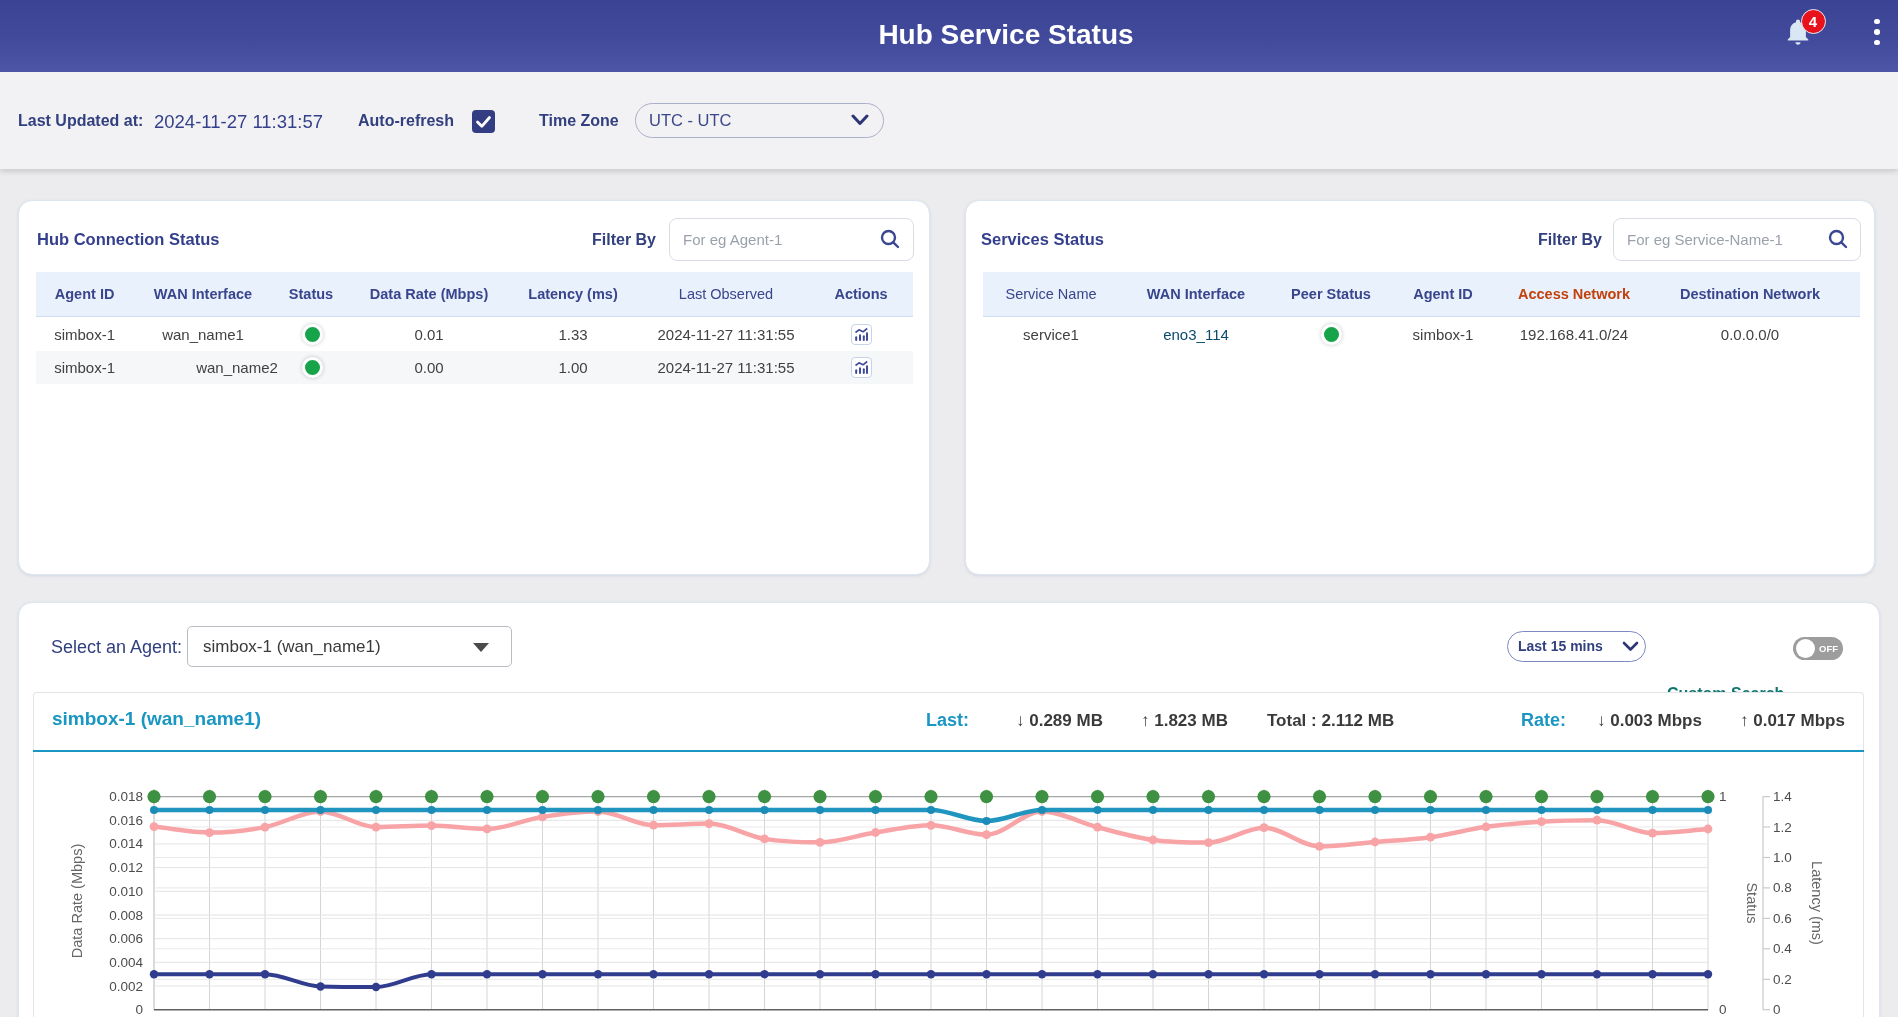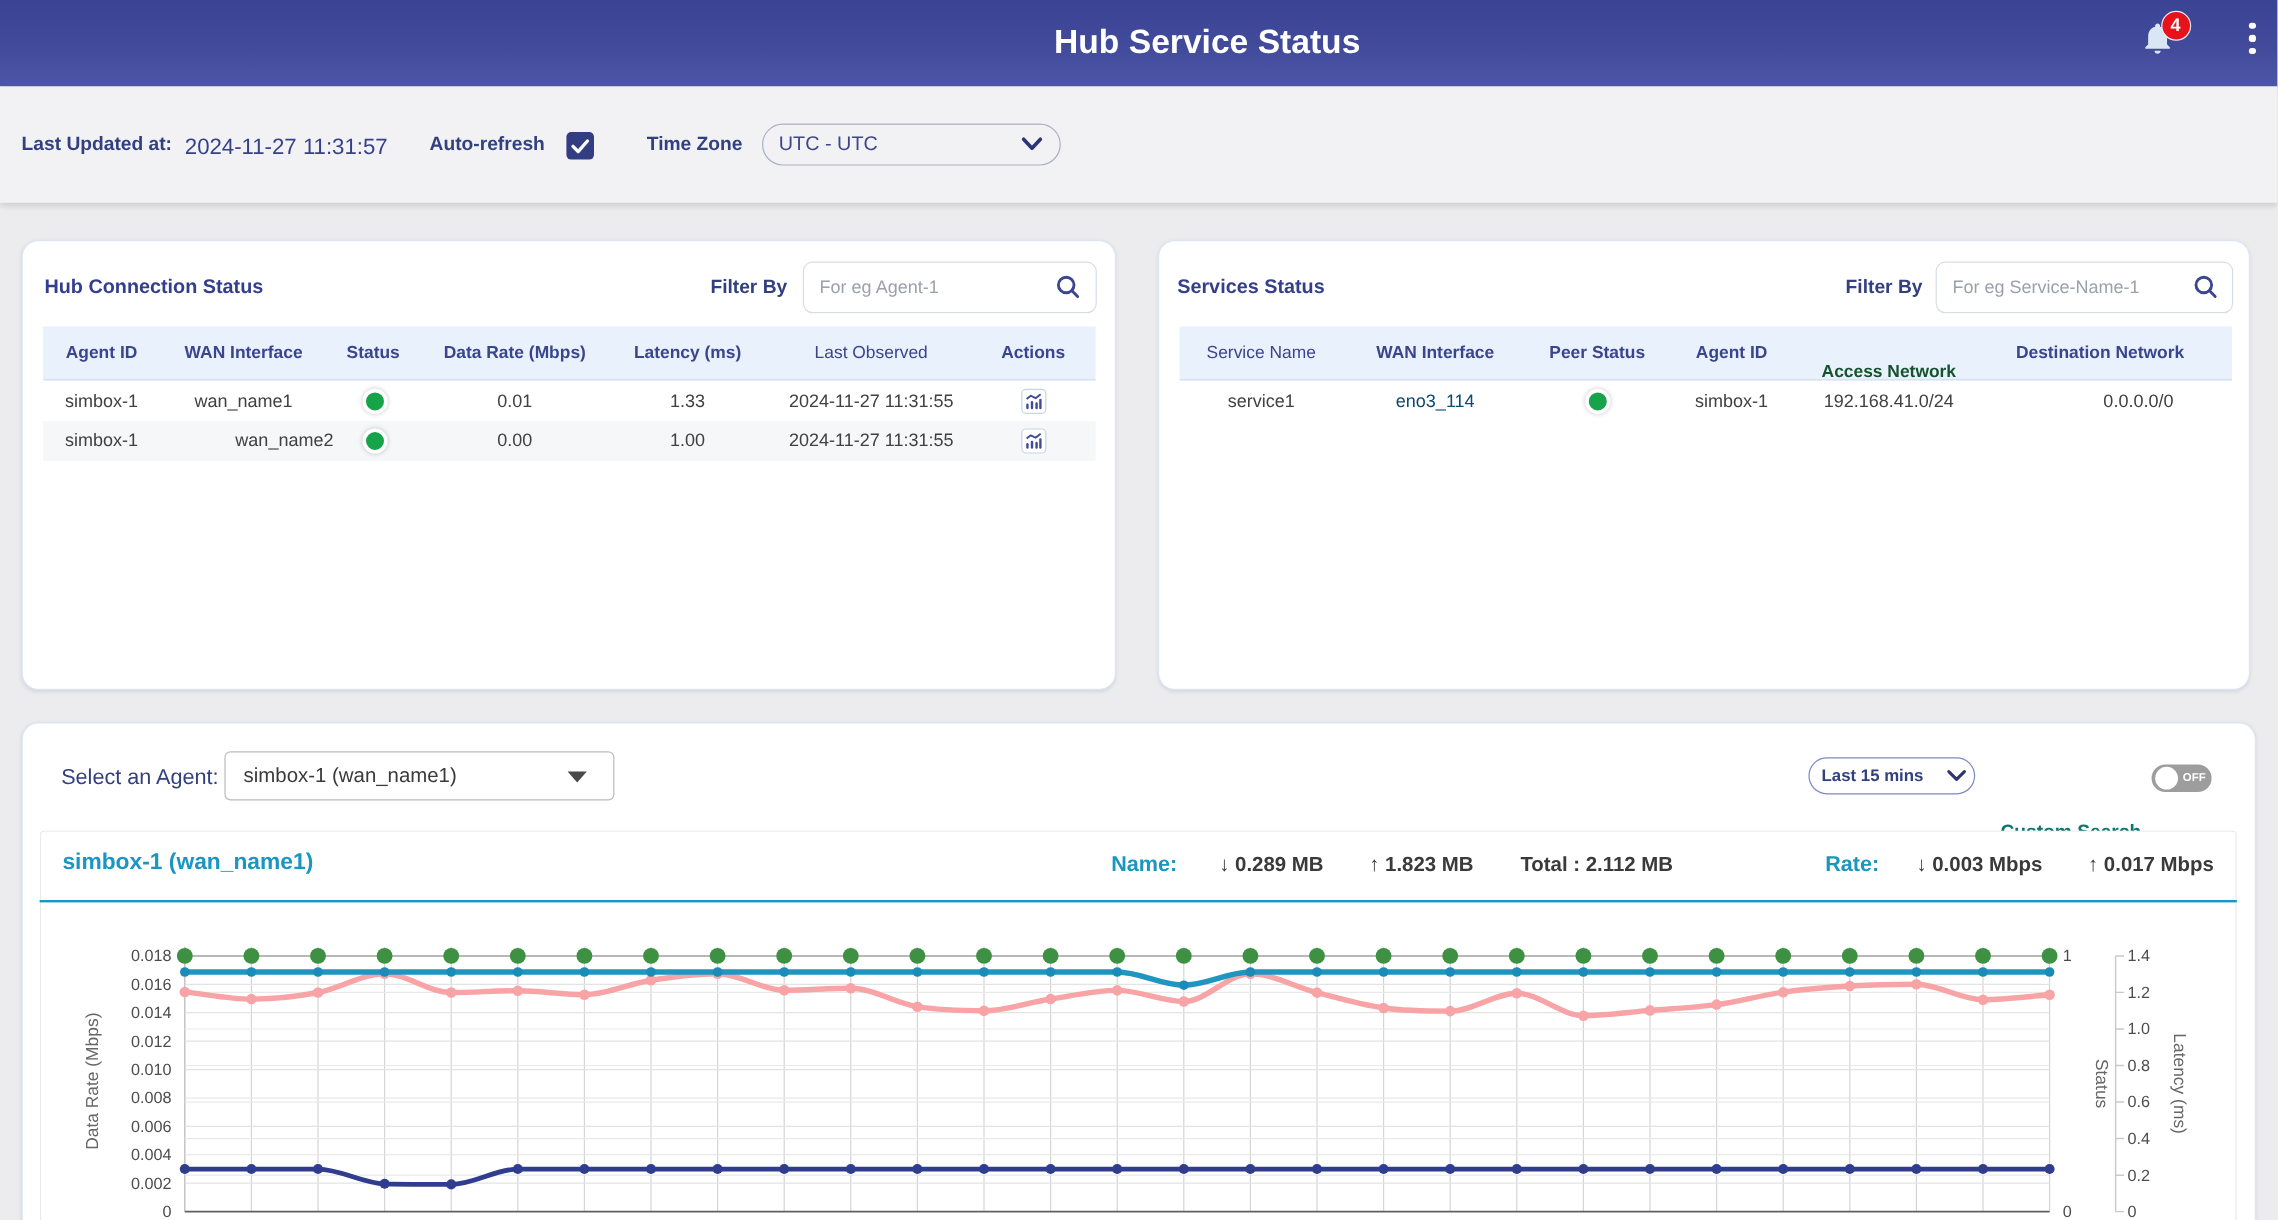--- a/index.html
+++ b/index.html
@@ -89,45 +89,45 @@
 <div style="position:absolute;left:1627px;top:230.0px;height:19px;line-height:19px;font-size:15px;color:#9ba1ab;font-weight:normal;white-space:nowrap;">For eg Service-Name-1</div>
 <svg class="abs" style="left:1827px;top:228px" width="22" height="22" viewBox="0 0 22 22">
 <circle cx="9.5" cy="9.5" r="6.5" fill="none" stroke="#3b4691" stroke-width="2.4"></circle>
     <line x1="14.3" y1="14.3" x2="19" y2="19" stroke="#3b4691" stroke-width="2.4" stroke-linecap="round"></line>
   </svg>
 <div class="abs" style="left:983px;top:272px;width:877px;height:45px;background:#e9f1fc;border-bottom:1px solid #cfdff2;"></div>
 <div style="position:absolute;left:1051px;transform:translateX(-50%);top:285.0px;height:18px;line-height:18px;font-size:14.5px;color:#39458c;font-weight:normal;white-space:nowrap;">Service Name</div>
 <div style="position:absolute;left:1196px;transform:translateX(-50%);top:285.0px;height:18px;line-height:18px;font-size:14.5px;color:#39458c;font-weight:bold;white-space:nowrap;">WAN Interface</div>
 <div style="position:absolute;left:1331px;transform:translateX(-50%);top:285.0px;height:18px;line-height:18px;font-size:14.5px;color:#39458c;font-weight:bold;white-space:nowrap;">Peer Status</div>
 <div style="position:absolute;left:1443px;transform:translateX(-50%);top:285.0px;height:18px;line-height:18px;font-size:14.5px;color:#39458c;font-weight:bold;white-space:nowrap;">Agent ID</div>
-<div style="position:absolute;left:1574px;transform:translateX(-50%);top:285.0px;height:18px;line-height:18px;font-size:14.5px;color:#14532d;font-weight:bold;white-space:nowrap;margin-top:16px;">Access Network</div>
+<div style="position:absolute;left:1574px;transform:translateX(-50%);top:285.0px;height:18px;line-height:18px;font-size:14.5px;color:#c2410c;font-weight:bold;white-space:nowrap;">Access Network</div>
 <div style="position:absolute;left:1750px;transform:translateX(-50%);top:285.0px;height:18px;line-height:18px;font-size:14.5px;color:#39458c;font-weight:bold;white-space:nowrap;">Destination Network</div>
 <div style="position:absolute;left:1051px;transform:translateX(-50%);top:324.5px;height:19px;line-height:19px;font-size:15px;color:#414141;font-weight:normal;white-space:nowrap;">service1</div>
 <div style="position:absolute;left:1196px;transform:translateX(-50%);top:324.5px;height:19px;line-height:19px;font-size:15px;color:#0c4a6e;font-weight:normal;white-space:nowrap;">eno3_114</div>
 <div style="position:absolute;left:1443px;transform:translateX(-50%);top:324.5px;height:19px;line-height:19px;font-size:15px;color:#414141;font-weight:normal;white-space:nowrap;">simbox-1</div>
 <div style="position:absolute;left:1574px;transform:translateX(-50%);top:324.5px;height:19px;line-height:19px;font-size:15px;color:#414141;font-weight:normal;white-space:nowrap;">192.168.41.0/24</div>
-<div style="position:absolute;left:1750px;transform:translateX(-50%);top:324.5px;height:19px;line-height:19px;font-size:15px;color:#414141;font-weight:normal;white-space:nowrap;margin-left:32px;">0.0.0.0/0</div>
+<div style="position:absolute;left:1750px;transform:translateX(-50%);top:324.5px;height:19px;line-height:19px;font-size:15px;color:#414141;font-weight:normal;white-space:nowrap;">0.0.0.0/0</div>
 <div class="abs" style="left:1320.5px;top:324.3px;width:21px;height:21px;border-radius:50%;background:#16a34a;border:3px solid #fff;box-shadow:0 0 4px rgba(0,0,0,.22);"></div>
 <div class="abs" style="left:18px;top:602px;width:1862px;height:430px;background:#fff;border:1px solid #dde5f0;border-radius:14px;box-shadow:0 1px 3px rgba(100,120,160,.18);"></div>
 <div style="position:absolute;left:51px;top:637.0px;height:20px;line-height:20px;font-size:18px;color:#32407f;font-weight:normal;white-space:nowrap;">Select an Agent:</div>
 <div class="abs" style="left:187px;top:626px;width:325px;height:41px;background:#fff;border:1px solid #b9bcc2;border-radius:5px;"></div>
 <div style="position:absolute;left:203px;top:636.0px;height:21px;line-height:21px;font-size:17px;color:#3a3a3a;font-weight:normal;white-space:nowrap;">simbox-1 (wan_name1)</div>
 <div class="abs" style="left:473px;top:642.5px;width:0;height:0;border-left:8px solid transparent;border-right:8px solid transparent;border-top:9px solid #4a4a4a;"></div>
 <div class="abs" style="left:1507px;top:631px;width:139px;height:31px;border:1px solid #7e89c4;border-radius:16px;background:#fff;"></div>
 <div style="position:absolute;left:1518px;top:637.0px;height:18px;line-height:18px;font-size:14px;color:#32407f;font-weight:bold;white-space:nowrap;">Last 15 mins</div>
 <svg class="abs" style="left:1622px;top:641px" width="17" height="11" viewBox="0 0 17 11">
     <polyline points="2,2 8.5,8.5 15,2" fill="none" stroke="#2d3575" stroke-width="2.6" stroke-linecap="round" stroke-linejoin="round"></polyline>
   </svg>
 <div style="position:absolute;left:1667px;top:637.0px;height:20px;line-height:20px;font-size:16px;color:#0f766e;font-weight:bold;white-space:nowrap;margin-top:47px;">Custom Search</div>
 <div class="abs" style="left:1793px;top:637px;width:50px;height:23px;border-radius:11.5px;background:#9d9d9d;"></div>
 <div class="abs" style="left:1795.5px;top:639px;width:19px;height:19px;border-radius:50%;background:#fff;"></div>
 <div style="position:absolute;left:1819px;top:642.5px;height:12px;line-height:12px;font-size:9.5px;color:#fff;font-weight:bold;white-space:nowrap;">OFF</div>
 <div class="abs" style="left:33px;top:692px;width:1831px;height:325px;background:#fff;border:1px solid #e2e4e8;border-bottom:none;border-radius:4px 4px 0 0;"></div>
 <div style="position:absolute;left:52px;top:707.0px;height:24px;line-height:24px;font-size:19px;color:#1a96c2;font-weight:bold;white-space:nowrap;">simbox-1 (wan_name1)</div>
-<div style="position:absolute;left:926px;top:709.0px;height:22px;line-height:22px;font-size:18px;color:#1a96c2;font-weight:bold;white-space:nowrap;">Name:</div>
+<div style="position:absolute;left:926px;top:709.0px;height:22px;line-height:22px;font-size:18px;color:#1a96c2;font-weight:bold;white-space:nowrap;">Last:</div>
 <div style="position:absolute;left:1016px;top:709.5px;height:21px;line-height:21px;font-size:17px;color:#3a3a3a;font-weight:bold;white-space:nowrap;">↓ 0.289 MB</div>
 <div style="position:absolute;left:1141px;top:709.5px;height:21px;line-height:21px;font-size:17px;color:#3a3a3a;font-weight:bold;white-space:nowrap;">↑ 1.823 MB</div>
 <div style="position:absolute;left:1267px;top:709.5px;height:21px;line-height:21px;font-size:17px;color:#3a3a3a;font-weight:bold;white-space:nowrap;">Total : 2.112 MB</div>
 <div style="position:absolute;left:1521px;top:709.0px;height:22px;line-height:22px;font-size:18px;color:#1a96c2;font-weight:bold;white-space:nowrap;">Rate:</div>
 <div style="position:absolute;left:1597px;top:709.5px;height:21px;line-height:21px;font-size:17px;color:#3a3a3a;font-weight:bold;white-space:nowrap;">↓ 0.003 Mbps</div>
 <div style="position:absolute;left:1740px;top:709.5px;height:21px;line-height:21px;font-size:17px;color:#3a3a3a;font-weight:bold;white-space:nowrap;">↑ 0.017 Mbps</div>
 <div class="abs" style="left:33px;top:749.5px;width:1831px;height:2px;background:#1a96c2;"></div>
 <svg width="1831" height="266" viewBox="33 751 1831 266" style="position:absolute;left:33px;top:751px">
 <line x1="209.5" y1="789" x2="209.5" y2="1009.7" stroke="#d5d5d5" stroke-width="1"></line>
 <line x1="265.0" y1="789" x2="265.0" y2="1009.7" stroke="#d5d5d5" stroke-width="1"></line>

